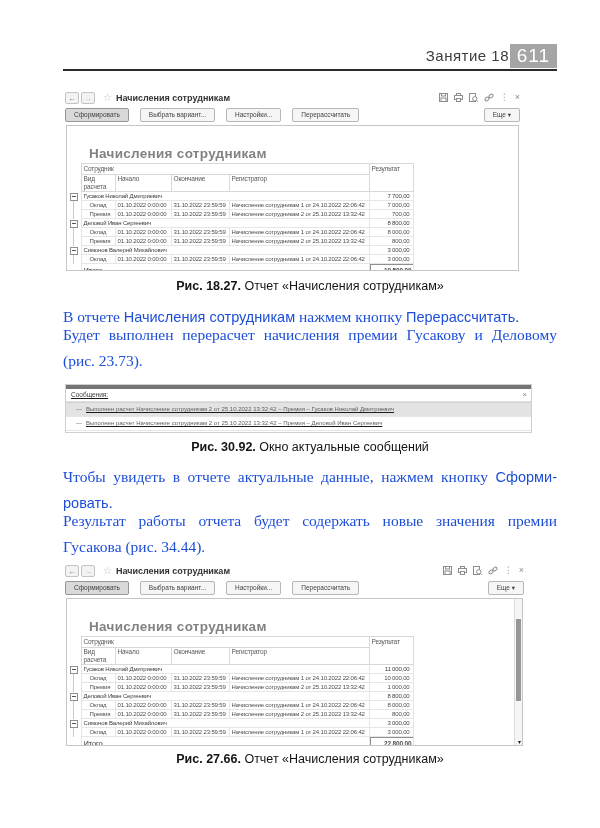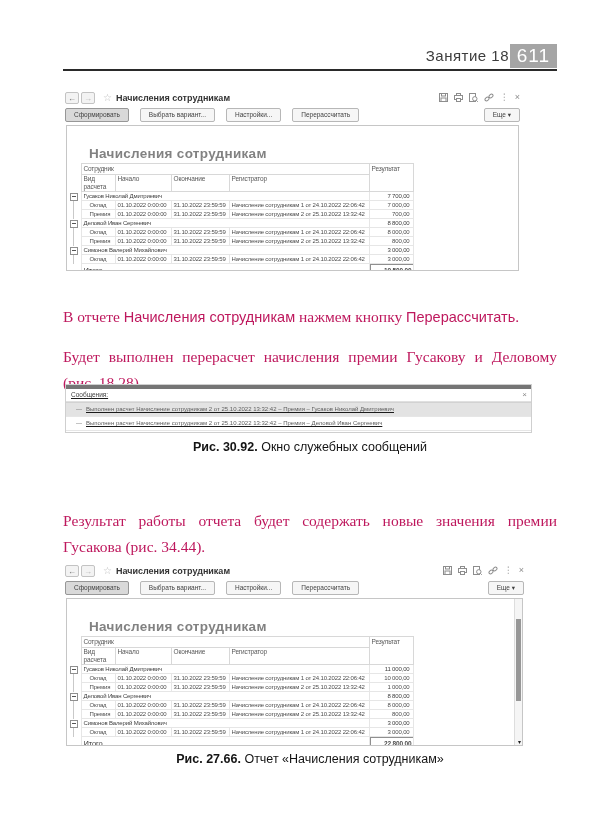--- a/index.html
+++ b/index.html
@@ -65,22 +65,22 @@
   .scroll-thumb{position:absolute;left:1px;right:1px;top:20px;height:82px;background:#979797;}
   .scroll-arrow{position:absolute;right:1px;bottom:0;font-size:6px;line-height:6px;color:#222;}
 
   
   .caption{position:absolute;left:63px;width:494px;text-align:center;font-size:12.5px;color:#141414;}
   #cap1{top:279px;} #cap2{top:440px;} #cap3{top:752px;}
   .caption b{font-weight:700;}
 
   
   .body-p{position:absolute;left:63px;width:494px;font-family:"Liberation Serif",serif;
-          font-size:15.5px;line-height:26px;color:#be185d;text-align:justify;}
-  #p1{top:304px;} #p2{top:344px;} #p3{top:464px;} #p4{top:508px;}
+          font-size:15.5px;line-height:26px;color:#1d4ed8;text-align:justify;}
+  #p1{top:304px;} #p2{top:322px;} #p3{top:464px;} #p4{top:508px;}
   .ui{font-family:"Liberation Sans",sans-serif;font-size:14.5px;}
   .jline{display:block;text-align:justify;text-align-last:justify;}
 
   
   #fig2{top:384px;left:65px;width:467px;height:49px;border:1px solid #cfcfcf;box-sizing:border-box;}
   .msg-topbar{height:4px;background:#757575;}
   .msg-head{position:relative;height:12px;line-height:12px;font-size:6.5px;color:#3c3c3c;
             padding-left:5px;border-bottom:1px solid #e0e0e0;}
   .msg-close{position:absolute;right:4px;top:0;color:#8a8a8a;font-size:8px;line-height:12px;}
   .msg-row{position:relative;height:13px;line-height:13px;font-size:6px;color:#5d5d5d;
@@ -239,37 +239,39 @@
               <td class="gut"></td>
               <td class="t-label" colspan="4">Итого</td>
               <td class="t-box"><span class="total-box">19 500,00</span></td>
             </tr>
           </tbody>
     </table>
 
   </div>
 </div>
 
+  <div id="cap1" class="caption"><b>Рис. 18.27.</b><span> Отчет «Начисления сотрудникам»</span></div>
 
   <div id="p1" class="body-p"><span>В отчете </span><span class="ui">Начисления сотрудникам</span><span> нажмем кнопку </span><span class="ui">Перерассчитать</span><span>.</span></div>
 
-  <div id="p2" class="body-p"><span class="jline">Будет выполнен перерасчет начисления премии Гусакову и Деловому</span><span>(рис. 18.28).</span></div>
+  <div id="p2" class="body-p"><span class="jline">Будет выполнен перерасчет начисления премии Гусакову и Деловому</span><span>(рис. 23.73).</span></div>
 
   <div id="fig2" class="fig">
     <div class="msg-topbar"></div>
     <div class="msg-head">
       <span>Сообщения:</span>
       <span class="msg-close">×</span>
     </div>
     <div class="msg-row sel"><span class="msg-dash">—</span><span>Выполнен расчет Начисление сотрудникам 2 от 25.10.2022 13:32:42 – Премия – Гусаков Николай Дмитриевич</span></div>
     <div class="msg-row"><span class="msg-dash">—</span><span>Выполнен расчет Начисление сотрудникам 2 от 25.10.2022 13:32:42 – Премия – Деловой Иван Сергеевич</span></div>
   </div>
 
-  <div id="cap2" class="caption"><b>Рис. 30.92.</b><span> Окно служебных сообщений</span></div>
-
+  <div id="cap2" class="caption"><b>Рис. 30.92.</b><span> Окно актуальные сообщений</span></div>
+
+  <div id="p3" class="body-p"><span class="jline"><span>Чтобы увидеть в отчете актуальные данные, нажмем кнопку </span><span class="ui">Сформи-</span></span><span class="ui">ровать</span><span>.</span></div>
 
   <div id="p4" class="body-p"><span class="jline">Результат работы отчета будет содержать новые значения премии</span><span>Гусакова (рис. 34.44).</span></div>
 
   <div id="fig3" class="fig" data-scroll="1">
   <div class="titlebar">
     <span class="navbtn">←</span><span class="navbtn fwd">→</span><span class="star">☆</span><span class="wtitle">Начисления сотрудникам</span>
     <span class="tb-icons">
       <span>
             <svg width="9" height="9" viewBox="0 0 9 9">
               <rect x="0.5" y="0.5" width="8" height="8" fill="none" stroke="#8d8d8d"></rect>

